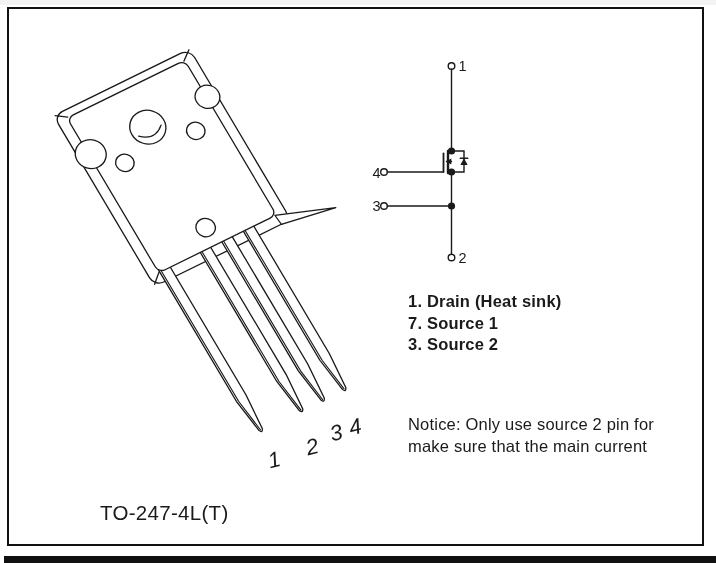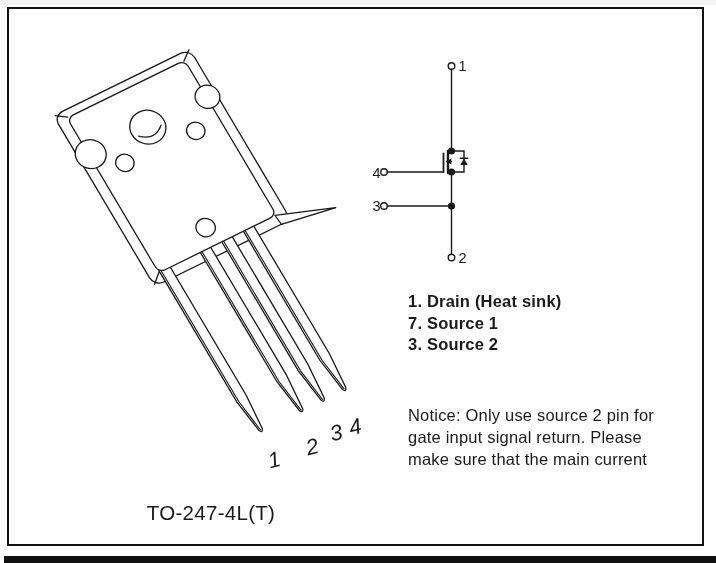--- a/index.html
+++ b/index.html
@@ -12,25 +12,25 @@
     position:absolute;left:7px;top:7px;width:697px;height:539px;
     border:2px solid #111;box-sizing:border-box;
   }
   .bottom-rule{position:absolute;left:4px;top:556px;width:712px;height:7px;background:#111;}
   svg.drawing{position:absolute;left:0;top:0;}
   .pin-list{
     position:absolute;left:408px;top:291px;font-size:16.5px;line-height:21.7px;
     letter-spacing:0.2px;white-space:nowrap;font-weight:bold;
   }
   .notice{
-    position:absolute;left:408px;top:405px;font-size:16.5px;line-height:21.8px;
+    position:absolute;left:408px;top:414px;font-size:16.5px;line-height:21.8px;
     letter-spacing:0.2px;white-space:nowrap;
   }
   .pkg-name{
-    position:absolute;left:100px;top:501px;width:222px;text-align:center;
+    position:absolute;left:100px;top:501px;width:222px;text-align:left;
     font-size:20.5px;letter-spacing:0.3px;
   }
 </style>
 </head>
 <body>
 
 <div id="stage">
 
   <div class="top-strip"></div>
   <div class="figure-border"></div>
@@ -117,19 +117,18 @@
   </svg>
 
   <div class="pin-list">
     <div>1. Drain (Heat sink)</div>
     <div>7. Source 1</div>
     <div>3. Source 2</div>
   </div>
 
   <div class="notice">
     <div>Notice: Only use source 2 pin for</div>
-    <div>gate input signal return. Please</div>
     <div>make sure that the main current</div>
   </div>
 
   <div class="pkg-name">TO-247-4L(T)</div>
 
 </div>
 
 </body></html>

